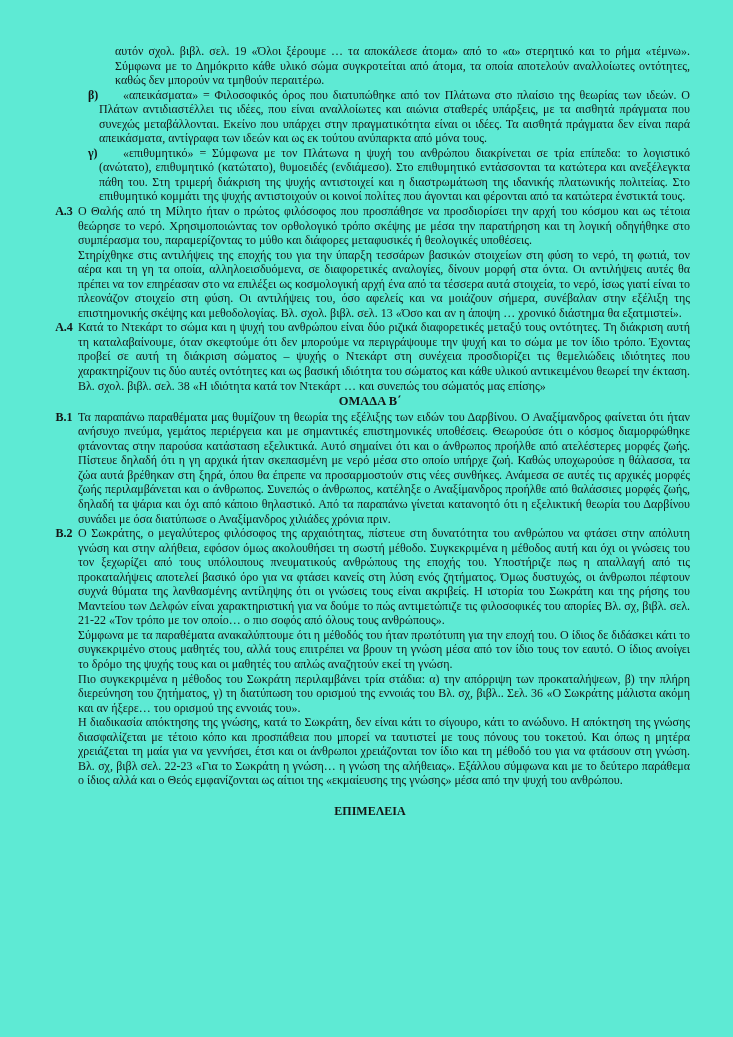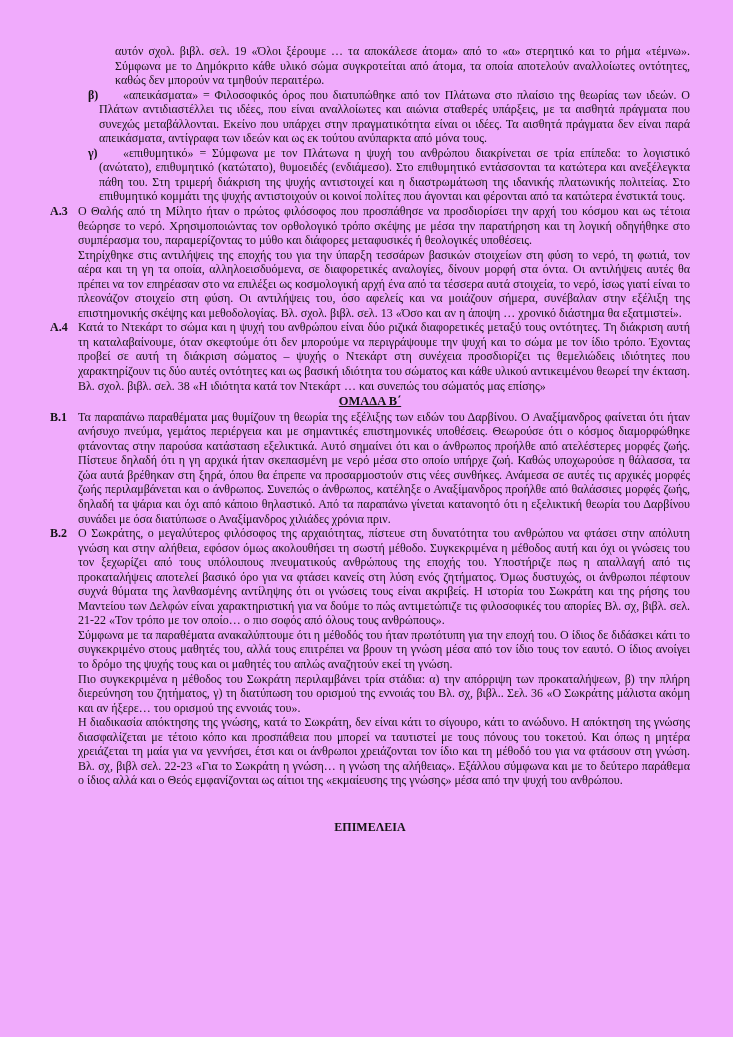--- a/index.html
+++ b/index.html
@@ -1,21 +1,21 @@
 <!DOCTYPE html>
 <html><head>
 <meta charset="utf-8">
 <style>
   html, body { margin:0; padding:0; background:#e8e8e8; }
   .page {
     position: relative;
     width: 733px;
     height: 1037px;
     margin: 0 auto;
-    background: #f0abfc;
+    background: #5eead4;
     box-sizing: border-box;
     padding: 44px 43px 0 50px;
     font-family: "Liberation Serif", serif;
     font-size: 12px;
     line-height: 14.55px;
     color: #151515;
     text-align: justify;
     overflow: hidden;
   }
   p { margin: 0; }
@@ -29,32 +29,31 @@
     position: absolute; left: -11px; top: 0;
     font-weight: 700; text-align: left;
   }
   .item-lettered p { text-indent: 24px; }
   .term { font-weight: 400; }
 
   
   .item-numbered { position: relative; margin-left: 28px; }
   .item-numbered .nlabel {
     position: absolute; left: -28px; top: 0; width: 28px;
-    font-weight: 700; text-align: left;
+    font-weight: 700; text-align: center;
   }
 
   .section-heading {
     text-align: center;
     font-weight: 700;
     font-size: 12.5px;
     margin: 1px 0 1px 0;
-    text-decoration: underline;
   }
 
-  .footer { text-align: center; font-weight: 700; margin-top: 32px; }
+  .footer { text-align: center; font-weight: 700; margin-top: 16px; }
   .footer p { line-height: 15.5px; }
 </style>
 </head>
 <body>
 
 <div class="page">
 
   <p class="intro">αυτόν  σχολ. βιβλ. σελ. 19  «Όλοι ξέρουμε … τα αποκάλεσε άτομα» από το «α» στερητικό και το ρήμα «τέμνω». Σύμφωνα με το Δημόκριτο κάθε υλικό σώμα συγκροτείται από άτομα, τα οποία αποτελούν αναλλοίωτες οντότητες, καθώς δεν μπορούν να τμηθούν περαιτέρω.</p>
 
   <div class="item-lettered">

